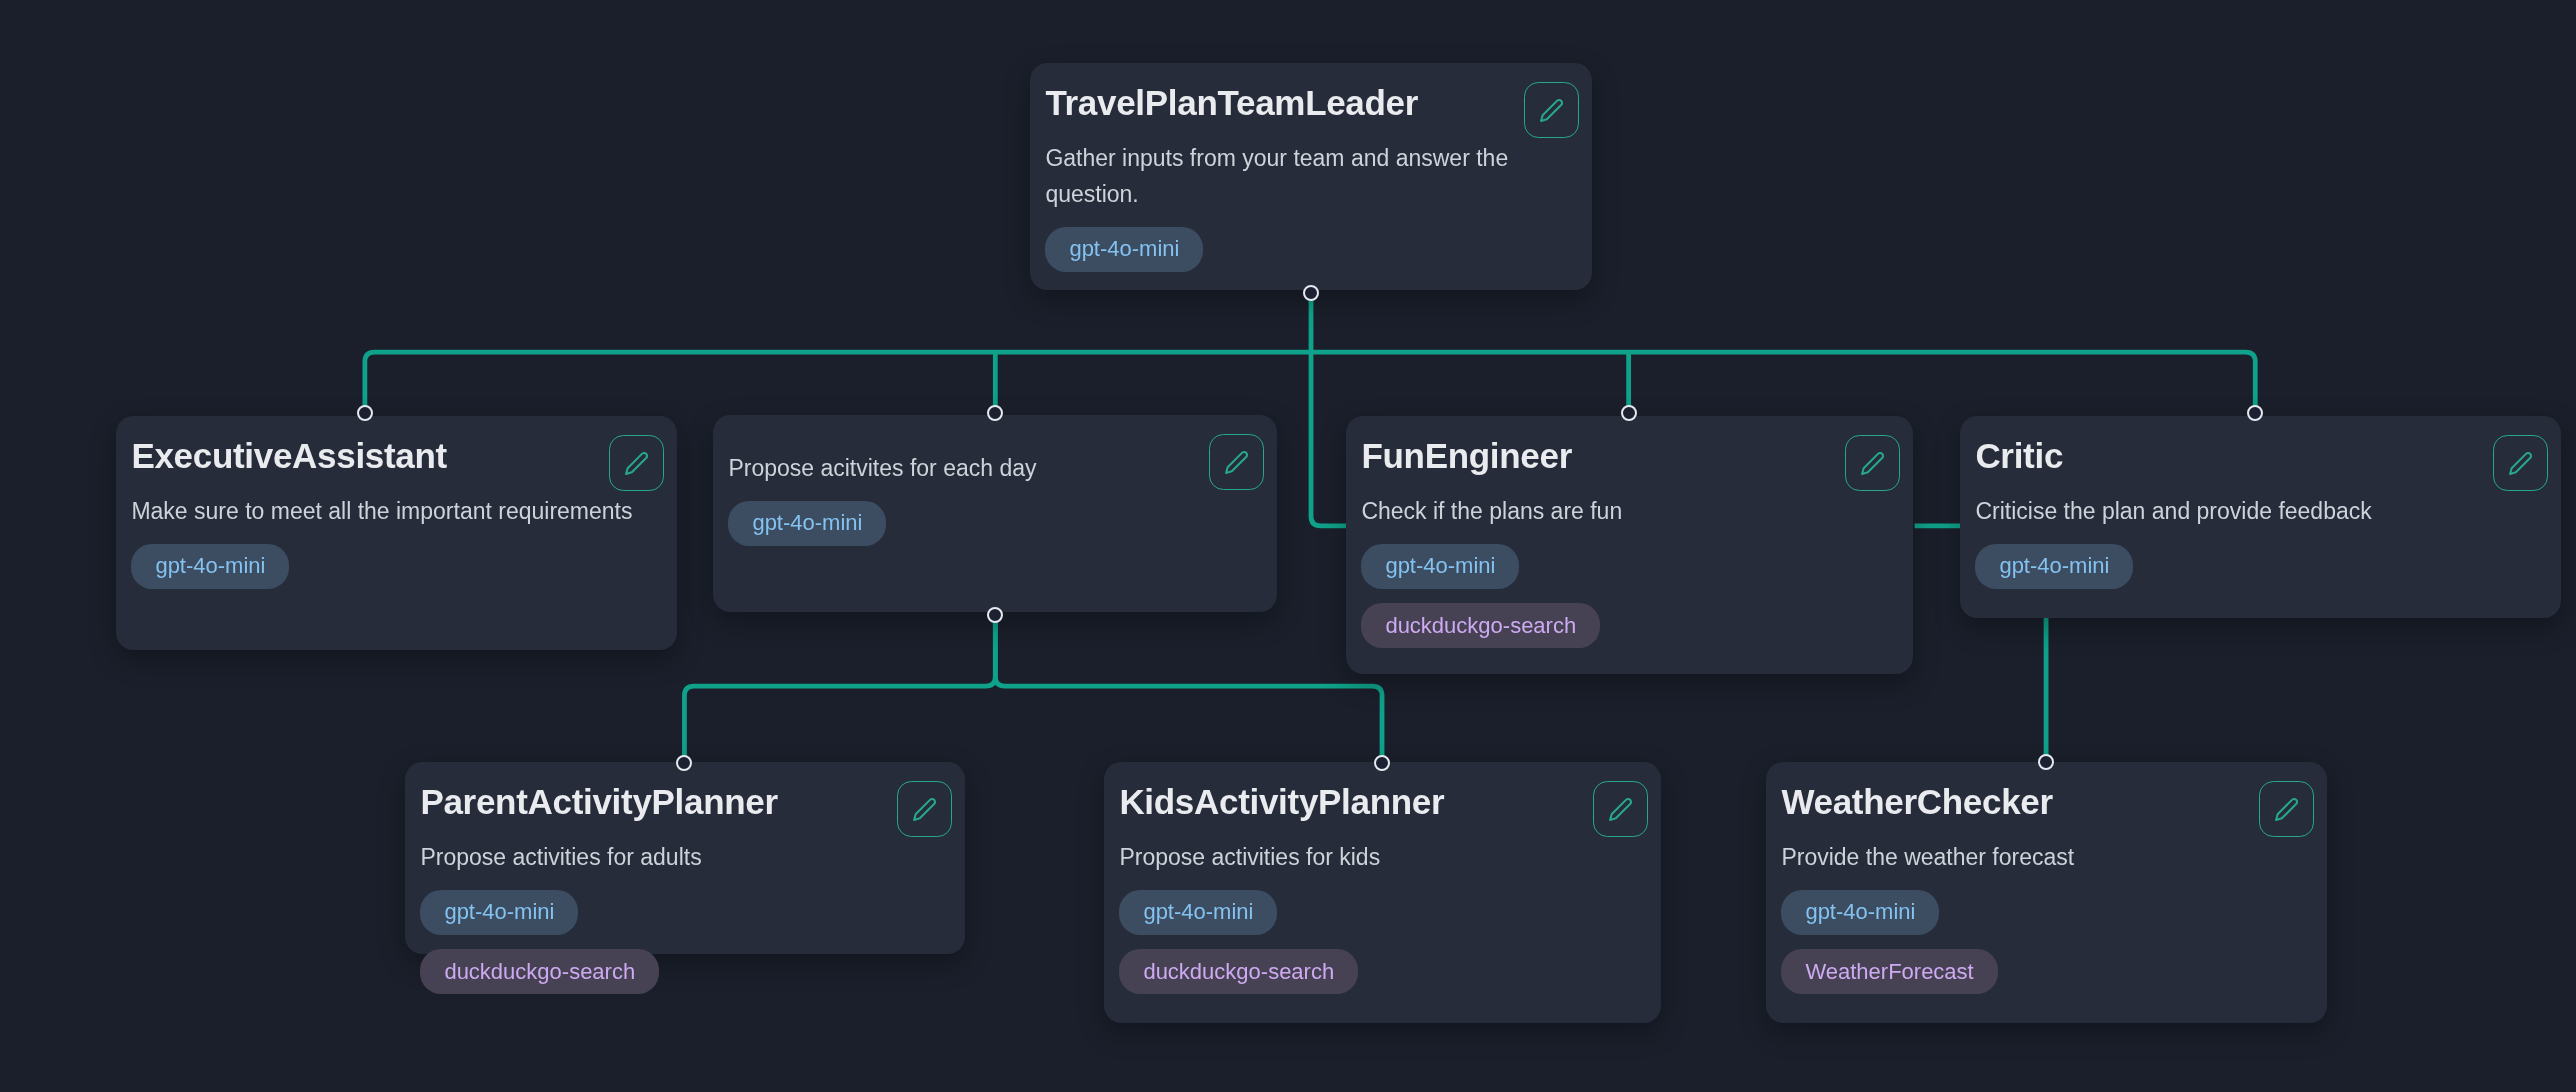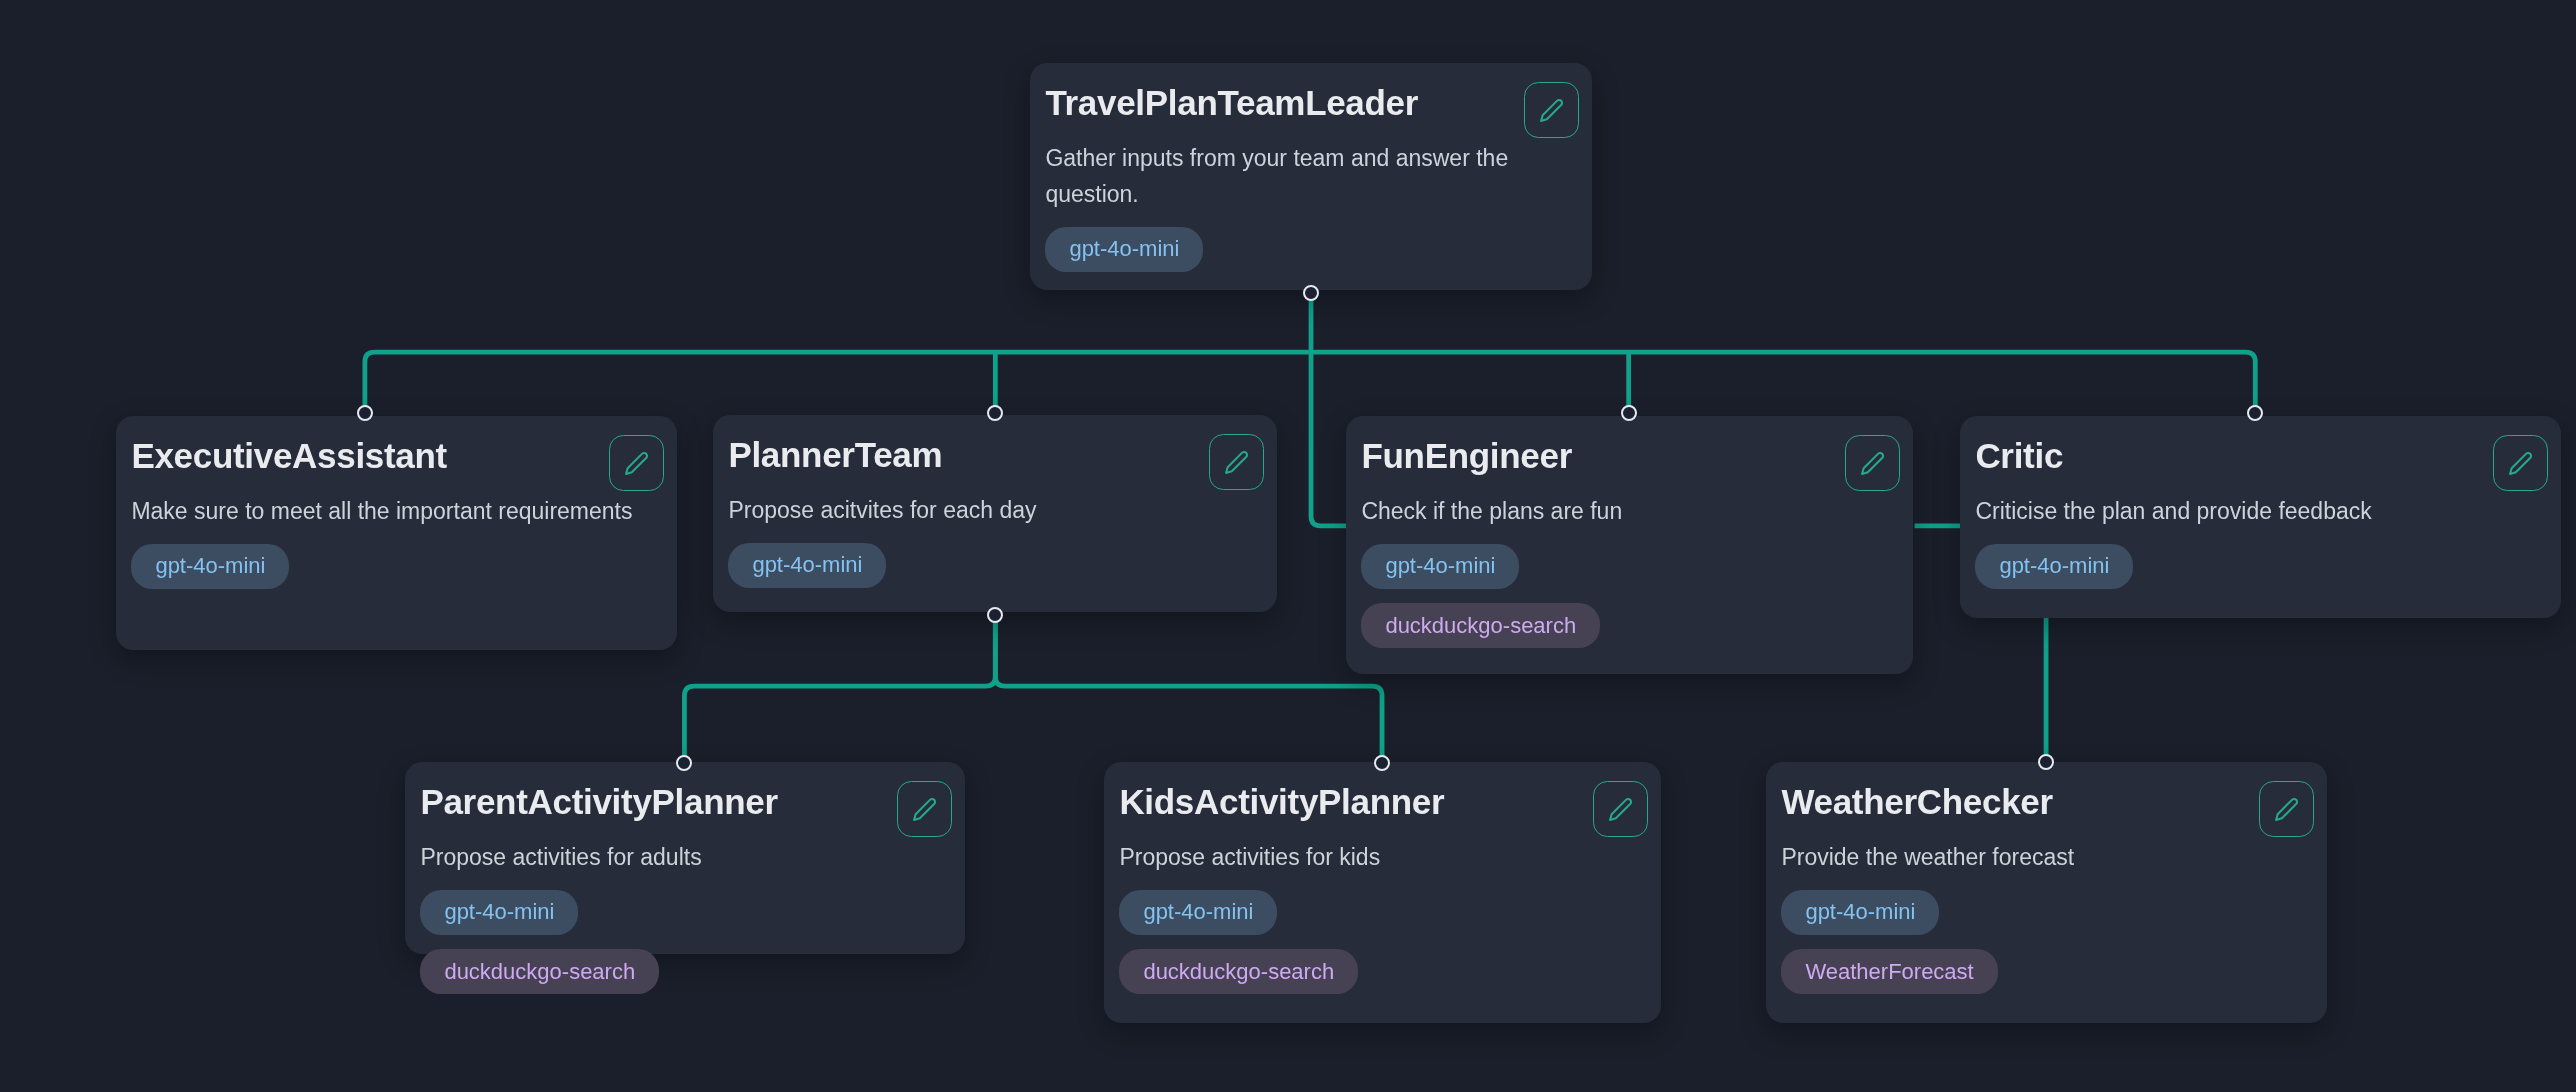--- a/index.html
+++ b/index.html
@@ -117,21 +117,20 @@
       <svg viewBox="0 0 24 24">
         <path d="M17 3a2.85 2.85 0 1 1 4 4L7.5 20.5 2 22l1.5-5.5Z"></path>
       </svg>
     </button>
     <p class="desc">Make sure to meet all the important requirements</p>
     <div class="badges">
           <span class="badge model">gpt-4o-mini</span>
         </div>
   </div>
       <div class="node" style="left: 713px; top: 415px; width: 564px; height: 197px;">
-    <h2 class="title">PlannerTeam</h2>
     <button class="edit">
       <svg viewBox="0 0 24 24">
         <path d="M17 3a2.85 2.85 0 1 1 4 4L7.5 20.5 2 22l1.5-5.5Z"></path>
       </svg>
     </button>
     <p class="desc">Propose acitvites for each day</p>
     <div class="badges">
           <span class="badge model">gpt-4o-mini</span>
         </div>
   </div>

